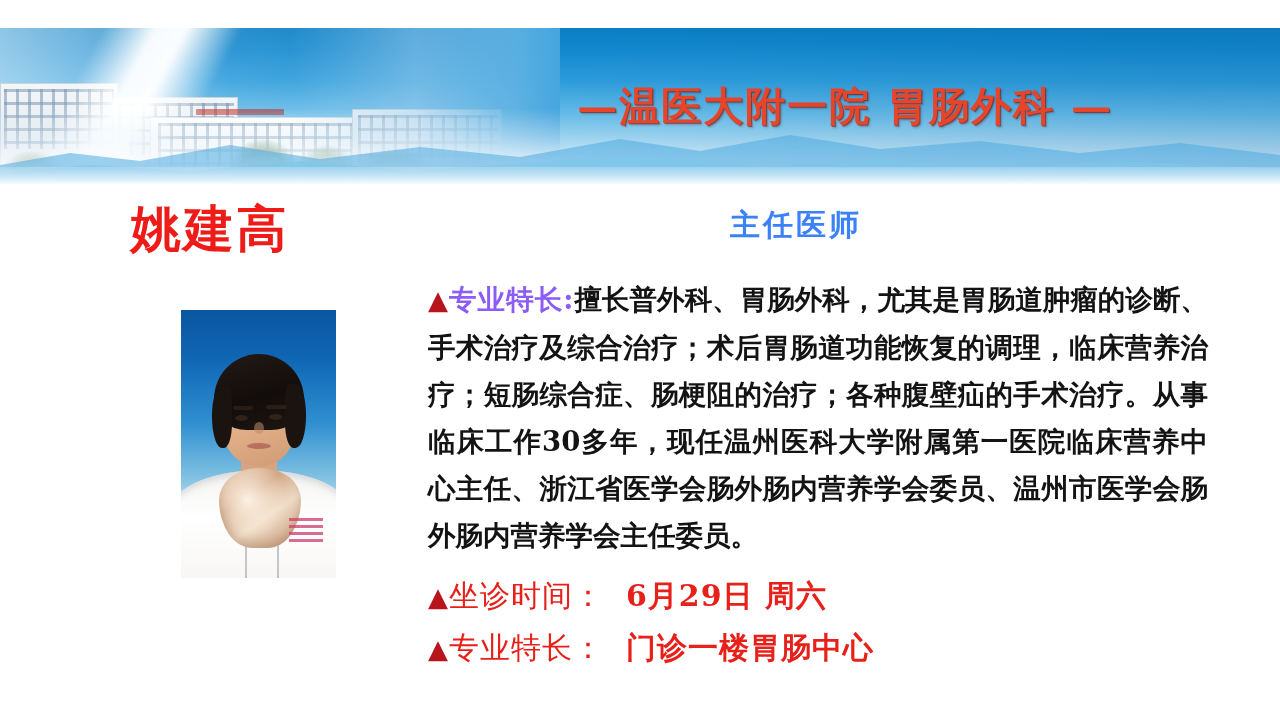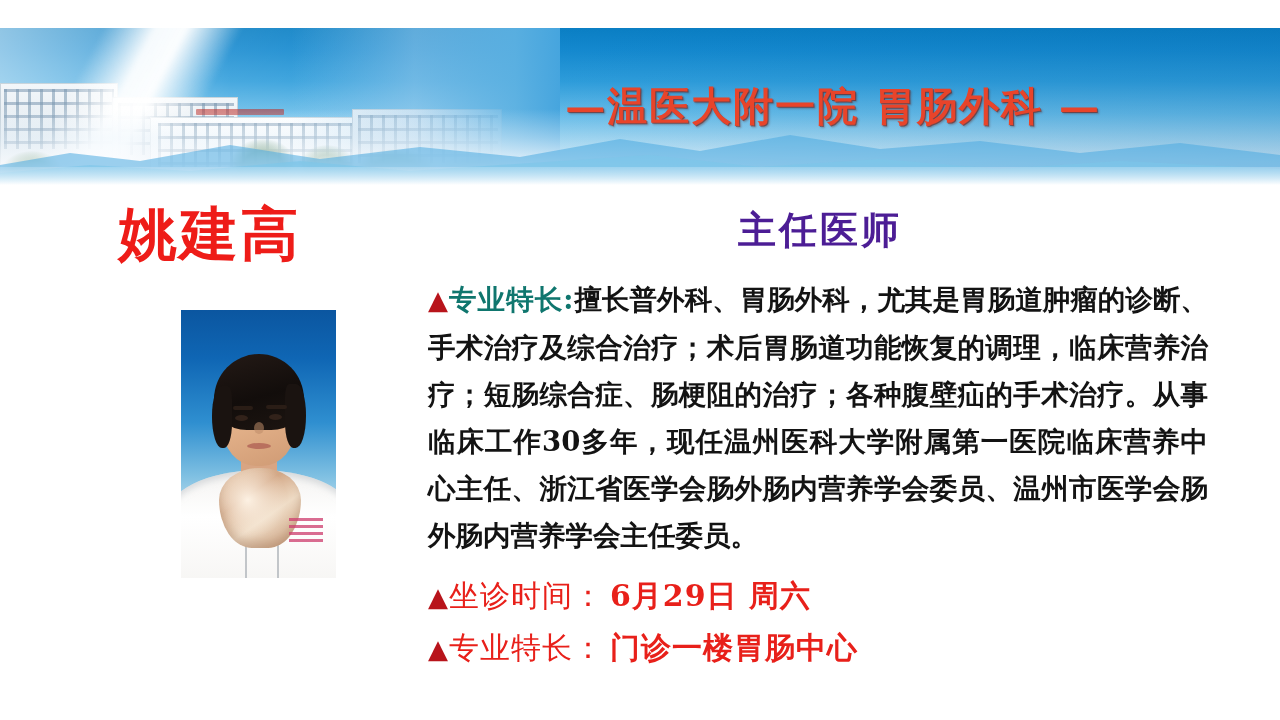--- a/index.html
+++ b/index.html
@@ -112,21 +112,21 @@
     height: 76px;
     background: linear-gradient(to bottom,
         rgba(255,255,255,0) 0%,
         rgba(235,245,252,0.45) 38%,
         rgba(252,253,255,0.88) 76%,
         #ffffff 100%);
     pointer-events: none;
   }
   .banner-title {
     position: absolute;
-    left: 0;
+    left: 12px;
     top: 0;
     width: 1157px;
     height: 157px;
     display: flex;
     align-items: center;
     justify-content: flex-end;
     padding-right: 56px;
     box-sizing: border-box;
     font-family: "DejaVu Serif", "Liberation Serif", serif;
     font-weight: bold;
@@ -142,21 +142,21 @@
 
   
   .doctor-name {
     position: absolute;
     left: 0;
     top: 196px;
     width: 420px;
     text-align: center;
     font-family: "DejaVu Serif", "Liberation Serif", serif;
     font-weight: bold;
-    font-size: 58px;
+    font-size: 50px;
     letter-spacing: 3px;
     color: #ee1c18;
     white-space: nowrap;
   }
 
   
   .photo-frame {
     position: absolute;
     left: 181px;
     top: 310px;
@@ -290,29 +290,29 @@
     background:
       repeating-linear-gradient(to bottom,
         rgba(206,64,112,0.85) 0px, rgba(206,64,112,0.85) 3px,
         rgba(255,255,255,0) 3px, rgba(255,255,255,0) 7px);
     opacity: 0.9;
   }
 
   
   .rank-title {
     position: absolute;
-    left: 420px;
+    left: 396px;
     top: 205px;
     width: 800px;
     text-align: center;
     font-family: "DejaVu Serif", "Liberation Serif", serif;
     font-weight: bold;
-    font-size: 38px;
+    font-size: 30px;
     letter-spacing: 3px;
-    color: #4c1d95;
+    color: #3b82f6;
     white-space: nowrap;
   }
 
   .specialty-block {
     position: absolute;
     left: 428px;
     top: 276px;
     width: 780px;
     font-family: "DejaVu Serif", "Liberation Serif", serif;
     font-size: 27.5px;
@@ -321,21 +321,21 @@
     text-align: justify;
     text-justify: inter-character;
   }
   .tri {
     color: #b8141b;
     font-size: 26px;
     margin-right: 1px;
     letter-spacing: 0;
   }
   .field-label {
-    color: #0f766e;
+    color: #8b5cf6;
     font-weight: bold;
     letter-spacing: 1px;
   }
   .specialty-body {
     font-weight: bold;
     color: #131313;
   }
 
   .appt-line {
     position: absolute;
@@ -346,21 +346,21 @@
     white-space: nowrap;
     letter-spacing: 1px;
   }
   .appt-time { top: 576px; }
   .appt-place { top: 628px; }
   .appt-label {
     font-weight: normal;
   }
   .appt-value {
     font-weight: bold;
-    margin-left: 6px;
+    margin-left: 22px;
   }
 </style>
 </head>
 <body>
 
 <div class="banner">
 
   <div class="banner-sky-right"></div>
 
   <div class="building">

